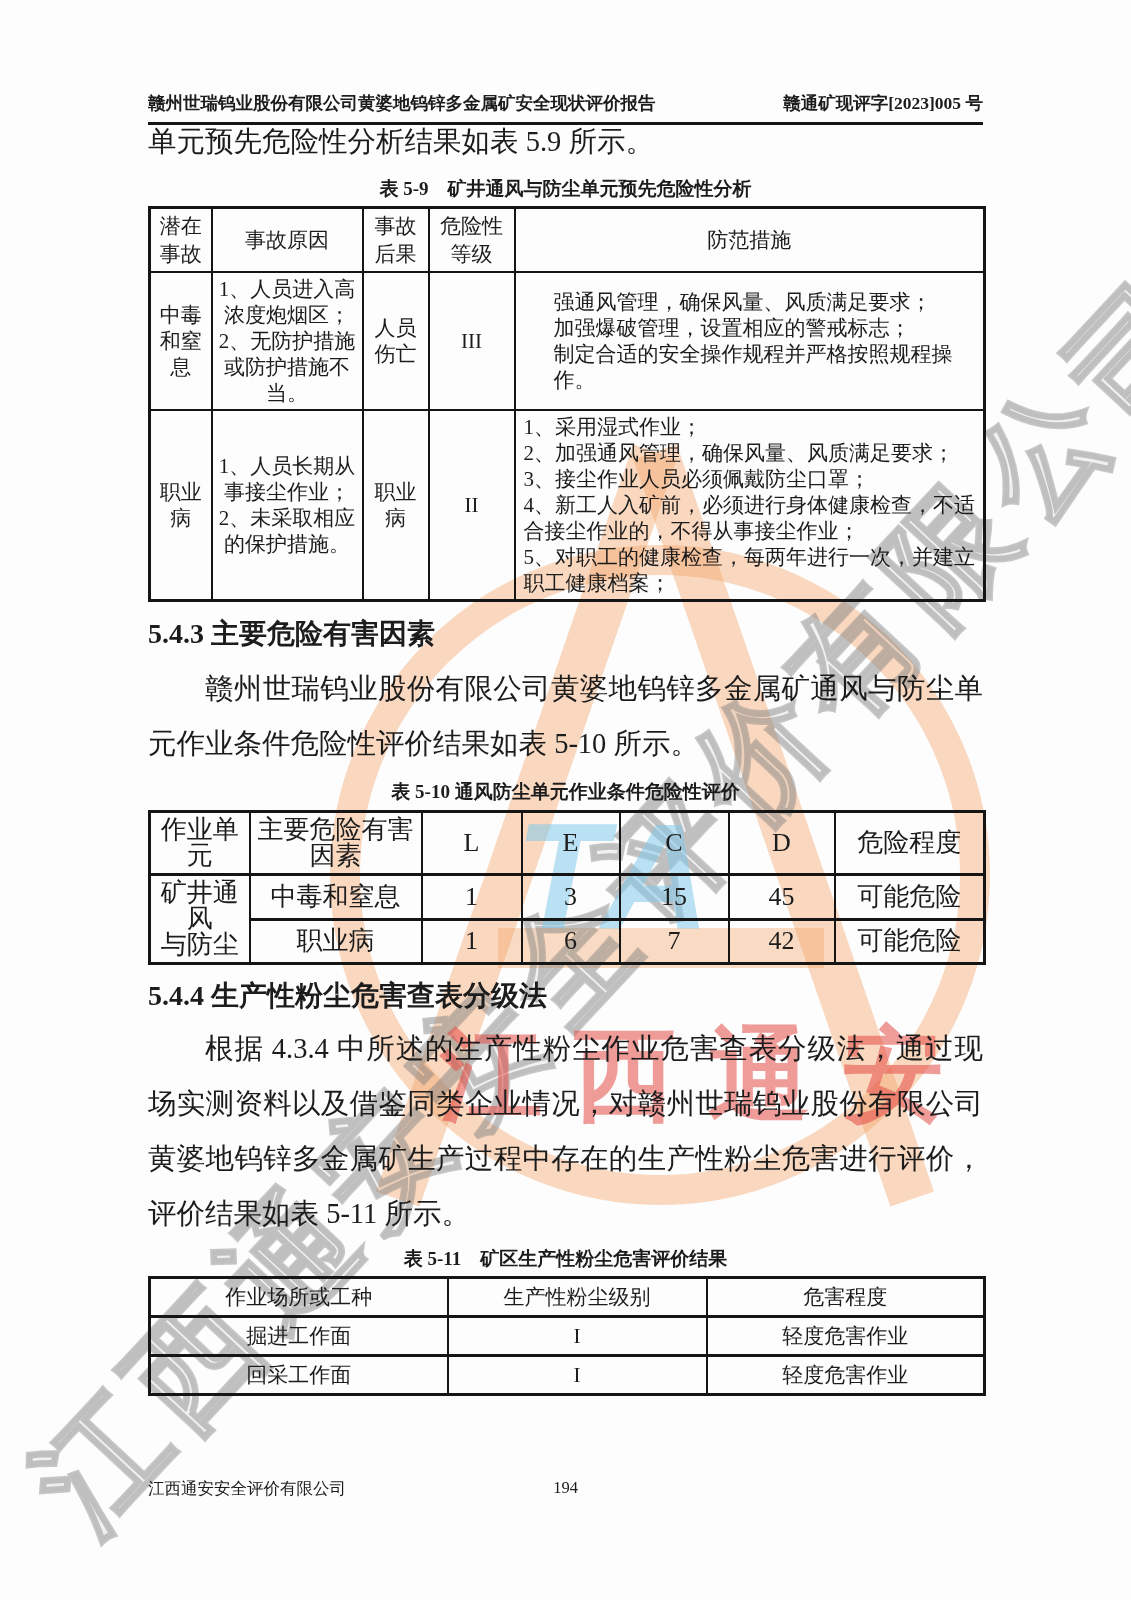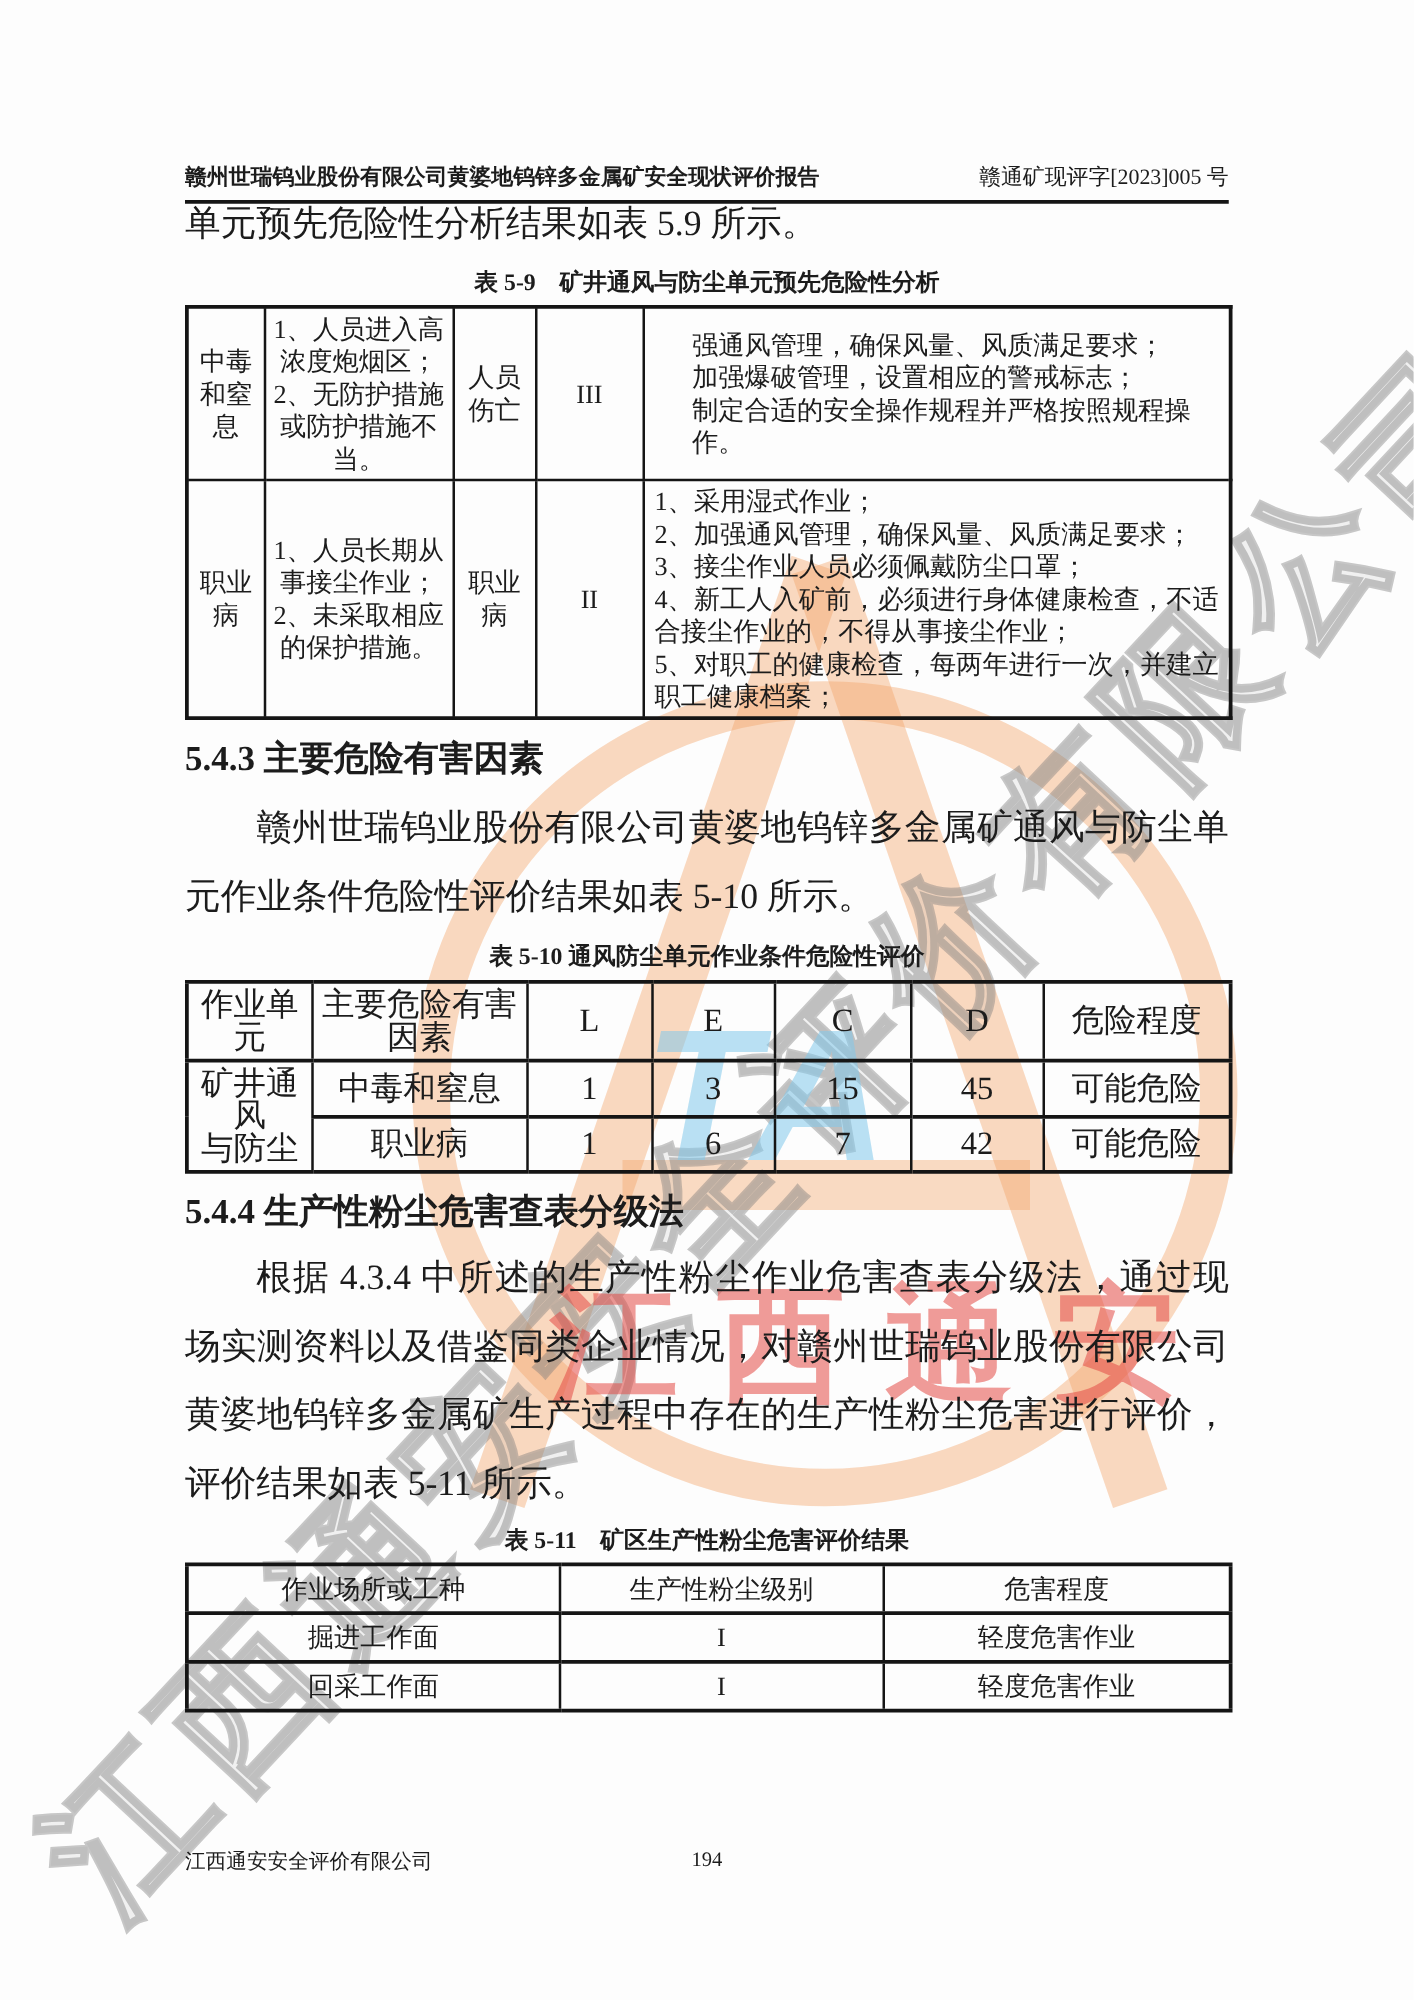--- a/index.html
+++ b/index.html
@@ -41,27 +41,27 @@
     font-weight:bold;font-style:italic;font-size:150px;letter-spacing:6px;
     color:rgba(130,200,235,0.55);
   }
   .wm-red{
     position:absolute;left:440px;top:1008px;
     font-family:"Liberation Sans","DejaVu Sans",sans-serif;
     font-weight:bold;font-size:102px;letter-spacing:32px;white-space:nowrap;
     color:rgba(228,75,70,0.55);
   }
   
-  .content{position:absolute;left:148px;width:835px;top:17px;z-index:1;}
+  .content{position:absolute;left:148px;width:835px;top:7px;z-index:1;}
   .doc-header{
     margin-top:84px;display:flex;justify-content:space-between;align-items:flex-end;
     font-size:17.5px;font-weight:bold;padding-bottom:7px;
     border-bottom:3px solid #151515;
   }
-  .doc-header .right{font-weight:normal;margin-top:28px;}
+  .doc-header .right{font-weight:bold;}
   .para{font-size:28.5px;line-height:55px;text-align:justify;}
   .para.indent{text-indent:2em;}
   .intro{line-height:34px;}
   .tbl-caption{
     margin-top:16px;margin-bottom:3px;text-align:center;
     font-weight:bold;font-size:19px;line-height:28px;
   }
   table{border-collapse:collapse;width:100%;table-layout:fixed;background:transparent;}
   table{border:3px solid #151515;}
   td{
@@ -115,20 +115,30 @@
 
     <table class="t9">
       <colgroup>
         <col style="width:62px">
           <col style="width:151px">
           <col style="width:66px">
         <col style="width:86px">
           <col style="width:470px">
       </colgroup>
       <tbody>
+          <tr>
+        <td class="hdr">潜在
+事故</td>
+        <td class="hdr">事故原因</td>
+        <td class="hdr">事故
+后果</td>
+        <td class="hdr">危险性
+等级</td>
+        <td class="hdr">防范措施</td>
+      </tr>
       <tr class="r1">
         <td>中毒
 和窒
 息</td>
         <td>1、人员进入高
 浓度炮烟区；
 2、无防护措施
 或防护措施不
 当。</td>
         <td>人员

